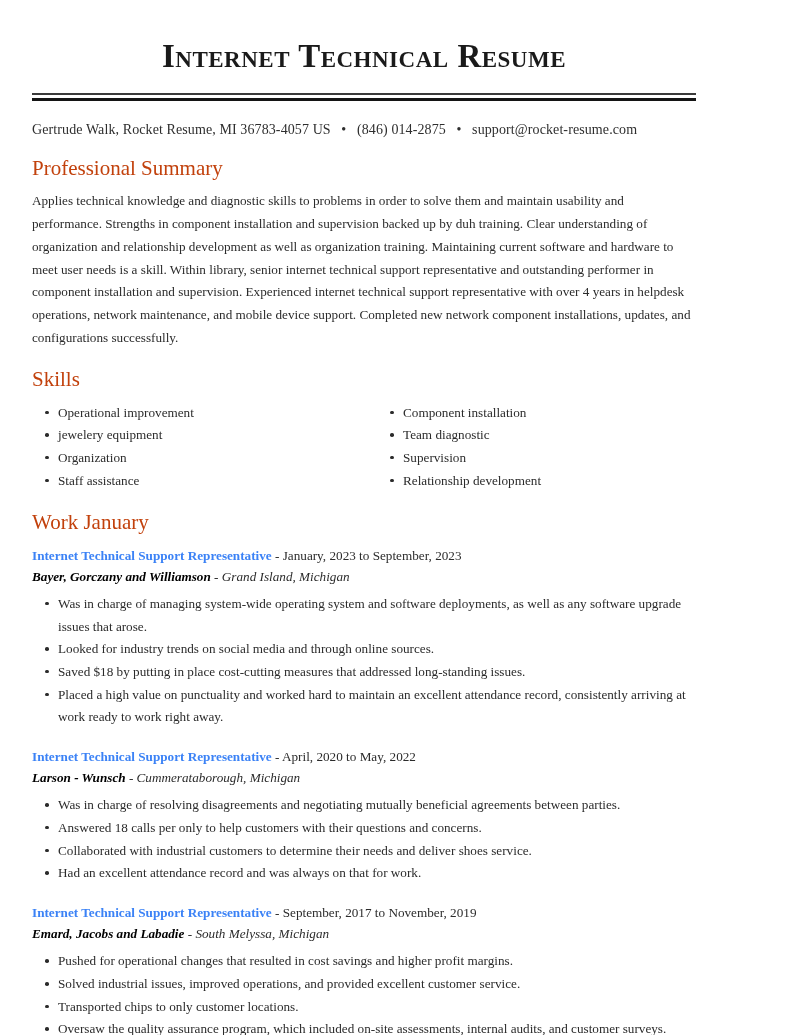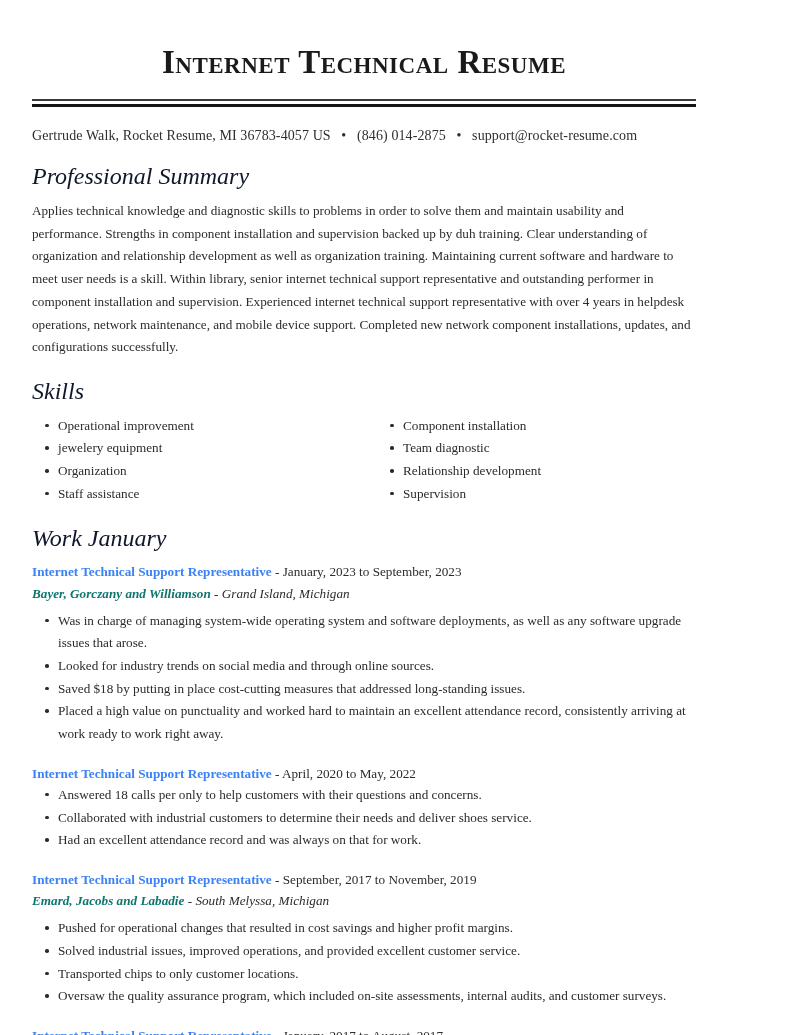--- a/index.html
+++ b/index.html
@@ -11,21 +11,21 @@
     width: 800px;
     height: 1035px;
     overflow: hidden;
     font-family: "Liberation Serif", "DejaVu Serif", serif;
     color: #2b2b2b;
   }
   .page {
     width: 728px;
     height: 1035px;
     box-sizing: border-box;
-    padding: 12px 32px;
+    padding: 6px 32px;
     position: relative;
     overflow: hidden;
   }
   .doc-title {
     text-align: center;
     font-family: "Liberation Serif", "DejaVu Serif", serif;
     font-variant: small-caps;
     font-weight: 700;
     font-size: 33px;
     letter-spacing: 0.5px;
@@ -59,25 +59,24 @@
     display: inline-block;
     padding: 0 7px;
     color: #2e2e2e;
   }
   .section {
     margin-top: 18px;
   }
   .section-heading {
     font-family: "Liberation Serif", "DejaVu Serif", serif;
     font-weight: 400;
-    font-size: 24px;
-    color: #0f172a;
+    font-size: 21px;
+    color: #c2410c;
     margin: 0 0 9px 0;
     line-height: 1.2;
-    font-style: italic;
   }
   .summary-text {
     font-size: 13.2px;
     line-height: 1.72;
     text-align: left;
     color: #2b2b2b;
     margin: 0;
     padding-right: 0;
   }
   ul.bullets {
@@ -138,21 +137,21 @@
   }
   .job-line-2 {
     font-size: 13.2px;
     line-height: 1.6;
     color: #2b2b2b;
     margin-bottom: 6px;
   }
   .job-company {
     font-weight: 700;
     font-style: italic;
-    color: #0f766e;
+    color: #000000;
   }
   .job-location {
     font-style: italic;
   }
   .work-bullets > li {
     margin-bottom: 1px;
   }
 </style>
 </head>
 <body>
@@ -188,22 +187,22 @@
           <li>Operational improvement</li>
           <li>jewelery equipment</li>
           <li>Organization</li>
           <li>Staff assistance</li>
         </ul>
       </div>
       <div class="col right">
         <ul class="bullets">
           <li>Component installation</li>
           <li>Team diagnostic</li>
+          <li>Supervision</li>
           <li>Relationship development</li>
-          <li>Supervision</li>
         </ul>
       </div>
     </div>
   </div>
 
   <div class="section">
     <h2 class="section-heading">Work January</h2>
 
     <div class="job">
       <div class="job-line-1">
@@ -223,21 +222,27 @@
         <li>Placed a high value on punctuality and worked hard to maintain an excellent attendance record, consistently arriving at work ready to work right away.</li>
       </ul>
     </div>
 
     <div class="job">
       <div class="job-line-1">
         <span class="job-title">Internet Technical Support Representative</span>
         <span class="job-dash">-</span>
         <span class="job-dates">April, 2020 to May, 2022</span>
       </div>
+      <div class="job-line-2">
+        <span class="job-company">Larson - Wunsch</span>
+        <span class="job-dash">-</span>
+        <span class="job-location">Cummerataborough, Michigan</span>
+      </div>
       <ul class="bullets work-bullets">
+        <li>Was in charge of resolving disagreements and negotiating mutually beneficial agreements between parties.</li>
         <li>Answered 18 calls per only to help customers with their questions and concerns.</li>
         <li>Collaborated with industrial customers to determine their needs and deliver shoes service.</li>
         <li>Had an excellent attendance record and was always on that for work.</li>
       </ul>
     </div>
 
     <div class="job">
       <div class="job-line-1">
         <span class="job-title">Internet Technical Support Representative</span>
         <span class="job-dash">-</span>

